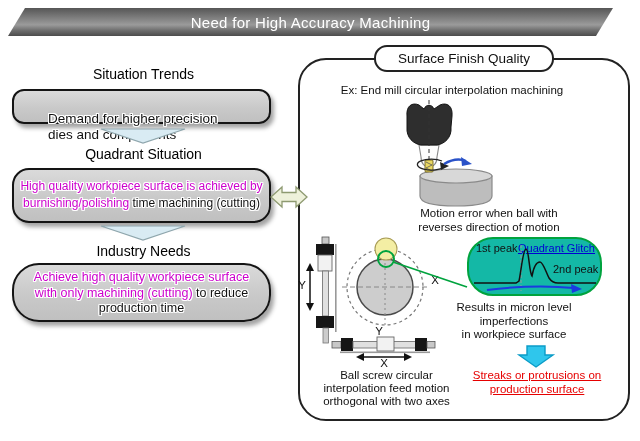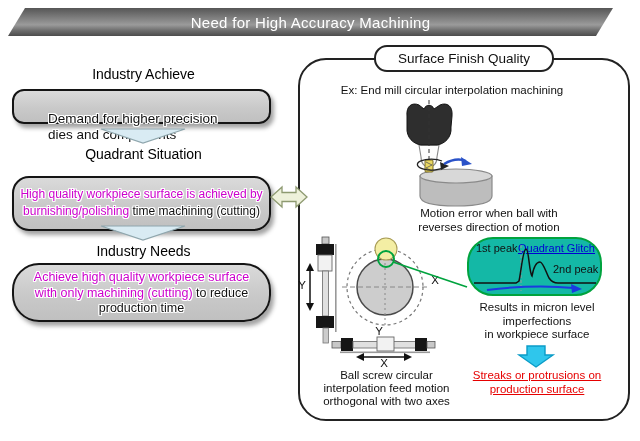--- a/index.html
+++ b/index.html
@@ -49,28 +49,28 @@
   .axis{font-size:11.5px;width:14px;text-align:center;}
   svg.overlay{position:absolute;left:0;top:0;pointer-events:none;}
 </style>
 </head>
 <body>
 
 <div class="abs banner">
   <span>Need for High Accuracy Machining</span>
 </div>
 
-<div class="abs hdr" style="top:66px;">Industry Achieve</div>
+<div class="abs hdr" style="top:66px;">Situation Trends</div>
 <div class="abs gbox" style="top:89px;height:35px;">
   <div class="txt blk" style="padding:20px 4px 0 34px;font-size:13.5px;line-height:16px;text-align:left;">Demand for higher precision
 dies and components</div>
 </div>
 
 <div class="abs hdr" style="top:146px;">Quadrant Situation</div>
-<div class="abs gbox" style="top:168px;height:55px;border-radius:17px;margin-top:8px;">
+<div class="abs gbox" style="top:168px;height:55px;border-radius:17px;">
   <div class="txt" style="padding:8px 2px 0 2px;font-size:12px;line-height:17px;text-align:center;"><span class="mag">High quality workpiece surface is achieved by
 burnishing/polishing</span><span class="blk"> time machining (cutting)</span></div>
 </div>
 
 <div class="abs hdr" style="top:243px;">Industry Needs</div>
 <div class="abs gbox" style="top:263px;height:59px;border-radius:27px;">
   <div class="txt" style="padding:5px 2px 0 2px;font-size:12.5px;line-height:15.5px;text-align:center;"><span class="mag">Achieve high quality workpiece surface
 with only machining (cutting)</span><span class="blk"> to reduce
 production time</span></div>
 </div>
@@ -84,21 +84,21 @@
 
 <div class="abs cap" style="left:389px;top:206px;width:200px;">Motion error when ball with
 reverses direction of motion</div>
 
 <div class="abs glitchbox">
   <span class="abs small" style="left:7px;top:3px;">1st peak</span>
   <span class="abs glitchlink" style="right:5px;top:3px;">Quadrant Glitch</span>
   <span class="abs small" style="left:84px;top:24px;">2nd peak</span>
 </div>
 
-<div class="abs cap" style="left:464px;top:301px;width:146px;line-height:13.5px;">Results in micron level
+<div class="abs cap" style="left:441px;top:301px;width:146px;line-height:13.5px;">Results in micron level
 imperfections
 in workpiece surface</div>
 
 <div class="abs cap redcap" style="left:464px;top:368px;width:146px;">Streaks or protrusions on
 production surface</div>
 
 <div class="abs cap" style="left:314px;top:369px;width:145px;line-height:13px;">Ball screw circular
 interpolation feed motion
 orthogonal with two axes</div>
 

